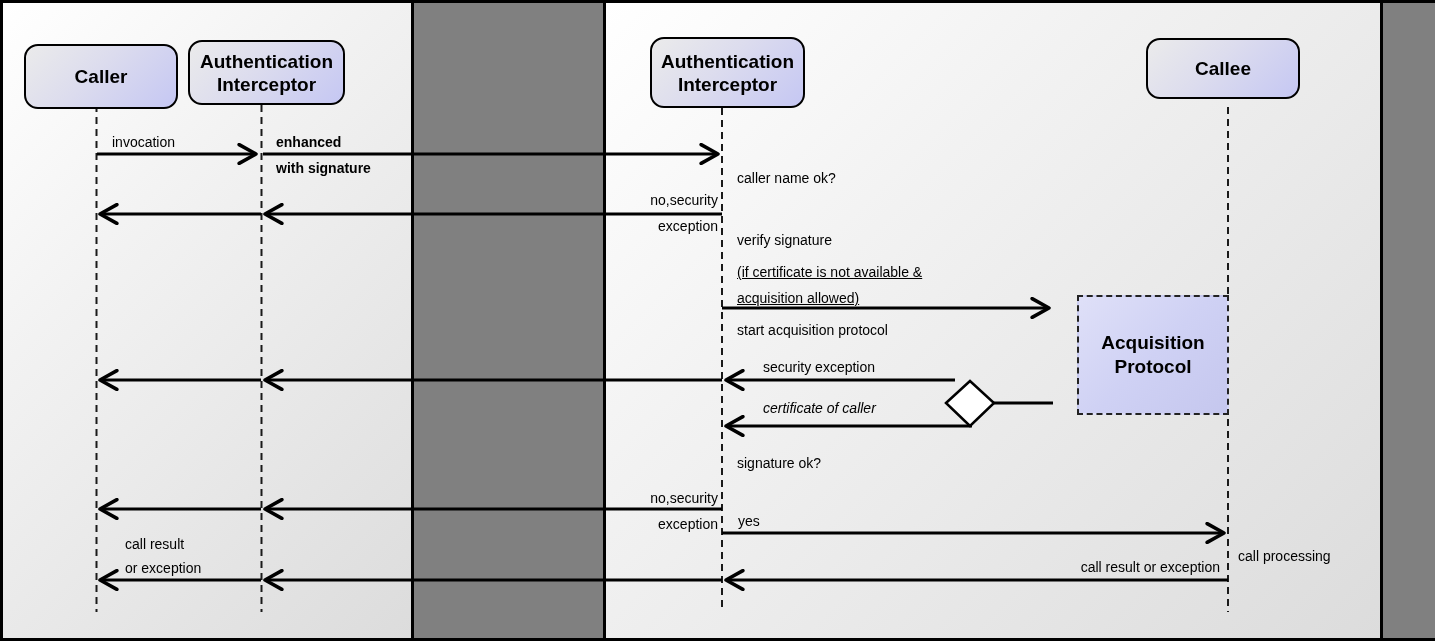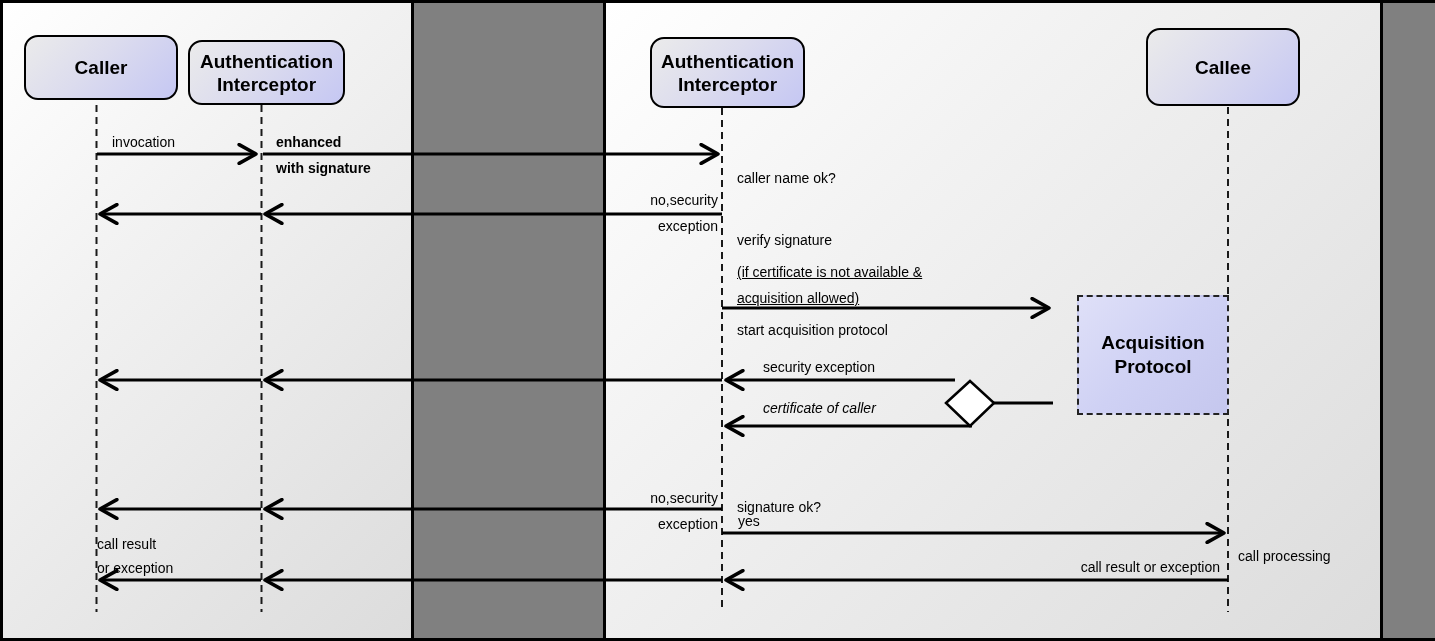--- a/index.html
+++ b/index.html
@@ -92,44 +92,44 @@
     <line x1="722" y1="509" x2="265" y2="509" stroke="#000" stroke-width="3" marker-end="url(#ah)"></line>
     <line x1="261" y1="509" x2="100" y2="509" stroke="#000" stroke-width="3" marker-end="url(#ah)"></line>
 
     <line x1="722" y1="533" x2="1224" y2="533" stroke="#000" stroke-width="3" marker-end="url(#ah)"></line>
 
     <line x1="1228" y1="580" x2="726" y2="580" stroke="#000" stroke-width="3" marker-end="url(#ah)"></line>
     <line x1="722" y1="580" x2="265" y2="580" stroke="#000" stroke-width="3" marker-end="url(#ah)"></line>
     <line x1="261" y1="580" x2="100" y2="580" stroke="#000" stroke-width="3" marker-end="url(#ah)"></line>
   </svg>
 
-  <div class="actor" style="left:24px;top:35px;width:154px;height:65px;">Caller</div>
+  <div class="actor" style="left:24px;top:44px;width:154px;height:65px;">Caller</div>
   <div class="actor" style="left:188px;top:40px;width:157px;height:65px;">Authentication
 Interceptor</div>
   <div class="actor" style="left:650px;top:37px;width:155px;height:71px;">Authentication
 Interceptor</div>
-  <div class="actor" style="left:1146px;top:28px;width:154px;height:78px;">Callee</div>
+  <div class="actor" style="left:1146px;top:38px;width:154px;height:61px;">Callee</div>
 
   <div class="acq-box" style="left:1053px;top:295px;width:152px;height:120px;">Acquisition
 Protocol</div>
 
   <div class="msg" style="left:112px;top:129px;">invocation</div>
   <div class="msg" style="left:276px;top:129px;font-weight:bold;">enhanced
 with signature</div>
   <div class="msg ta-right" style="left:597px;top:187px;width:121px;">no,security
 exception</div>
   <div class="msg" style="left:737px;top:165px;">caller name ok?</div>
   <div class="msg" style="left:737px;top:227px;">verify signature</div>
   <div class="msg" style="left:737px;top:259px;text-decoration:underline;">(if certificate is not available &amp;
 acquisition allowed)</div>
   <div class="msg" style="left:737px;top:317px;text-align:center;">start acquisition protocol</div>
   <div class="msg" style="left:763px;top:354px;">security exception</div>
   <div class="msg" style="left:763px;top:395px;font-style:italic;">certificate of caller</div>
-  <div class="msg" style="left:737px;top:450px;margin-top:44px;">signature ok?</div>
+  <div class="msg" style="left:737px;top:450px;">signature ok?</div>
   <div class="msg ta-right" style="left:597px;top:485px;width:121px;">no,security
 exception</div>
   <div class="msg" style="left:738px;top:508px;">yes</div>
   <div class="msg" style="left:1238px;top:543px;">call processing</div>
   <div class="msg ta-right" style="left:972px;top:554px;width:248px;">call result or exception</div>
-  <div class="msg" style="left:97px;top:532px;line-height:24px;">call result
+  <div class="msg" style="left:125px;top:532px;line-height:24px;">call result
 or exception</div>
 
 </div>
 
 </body></html>

